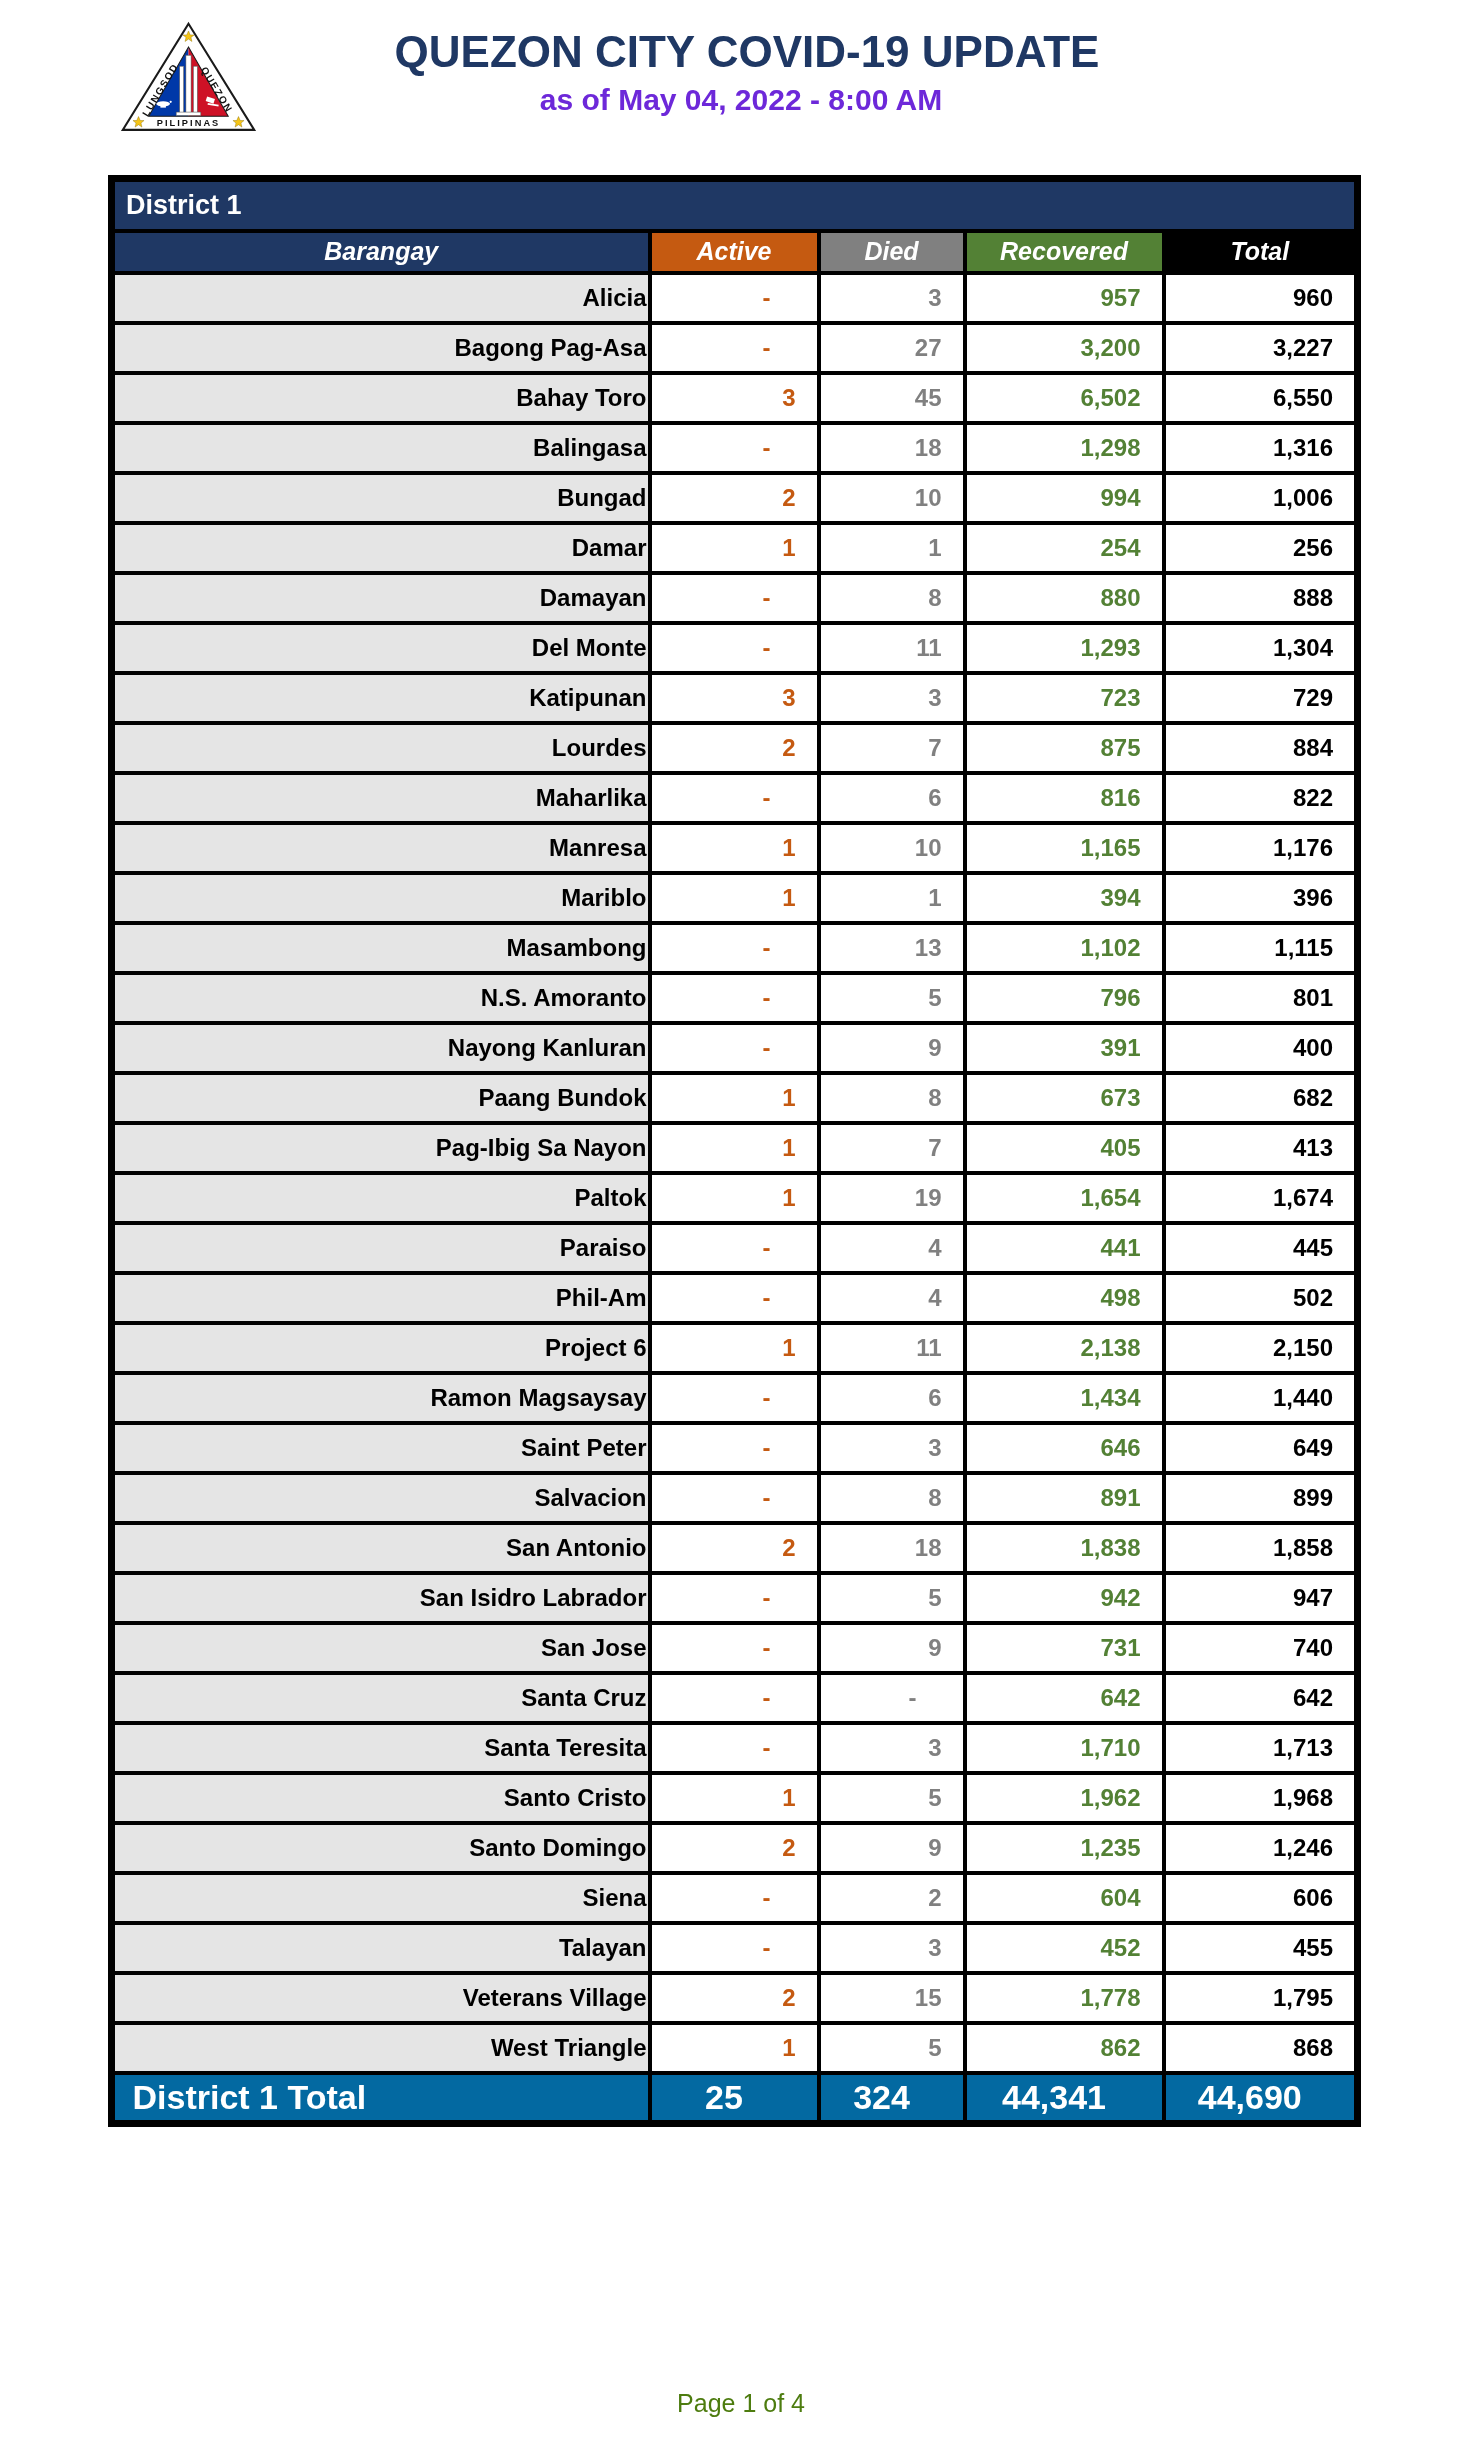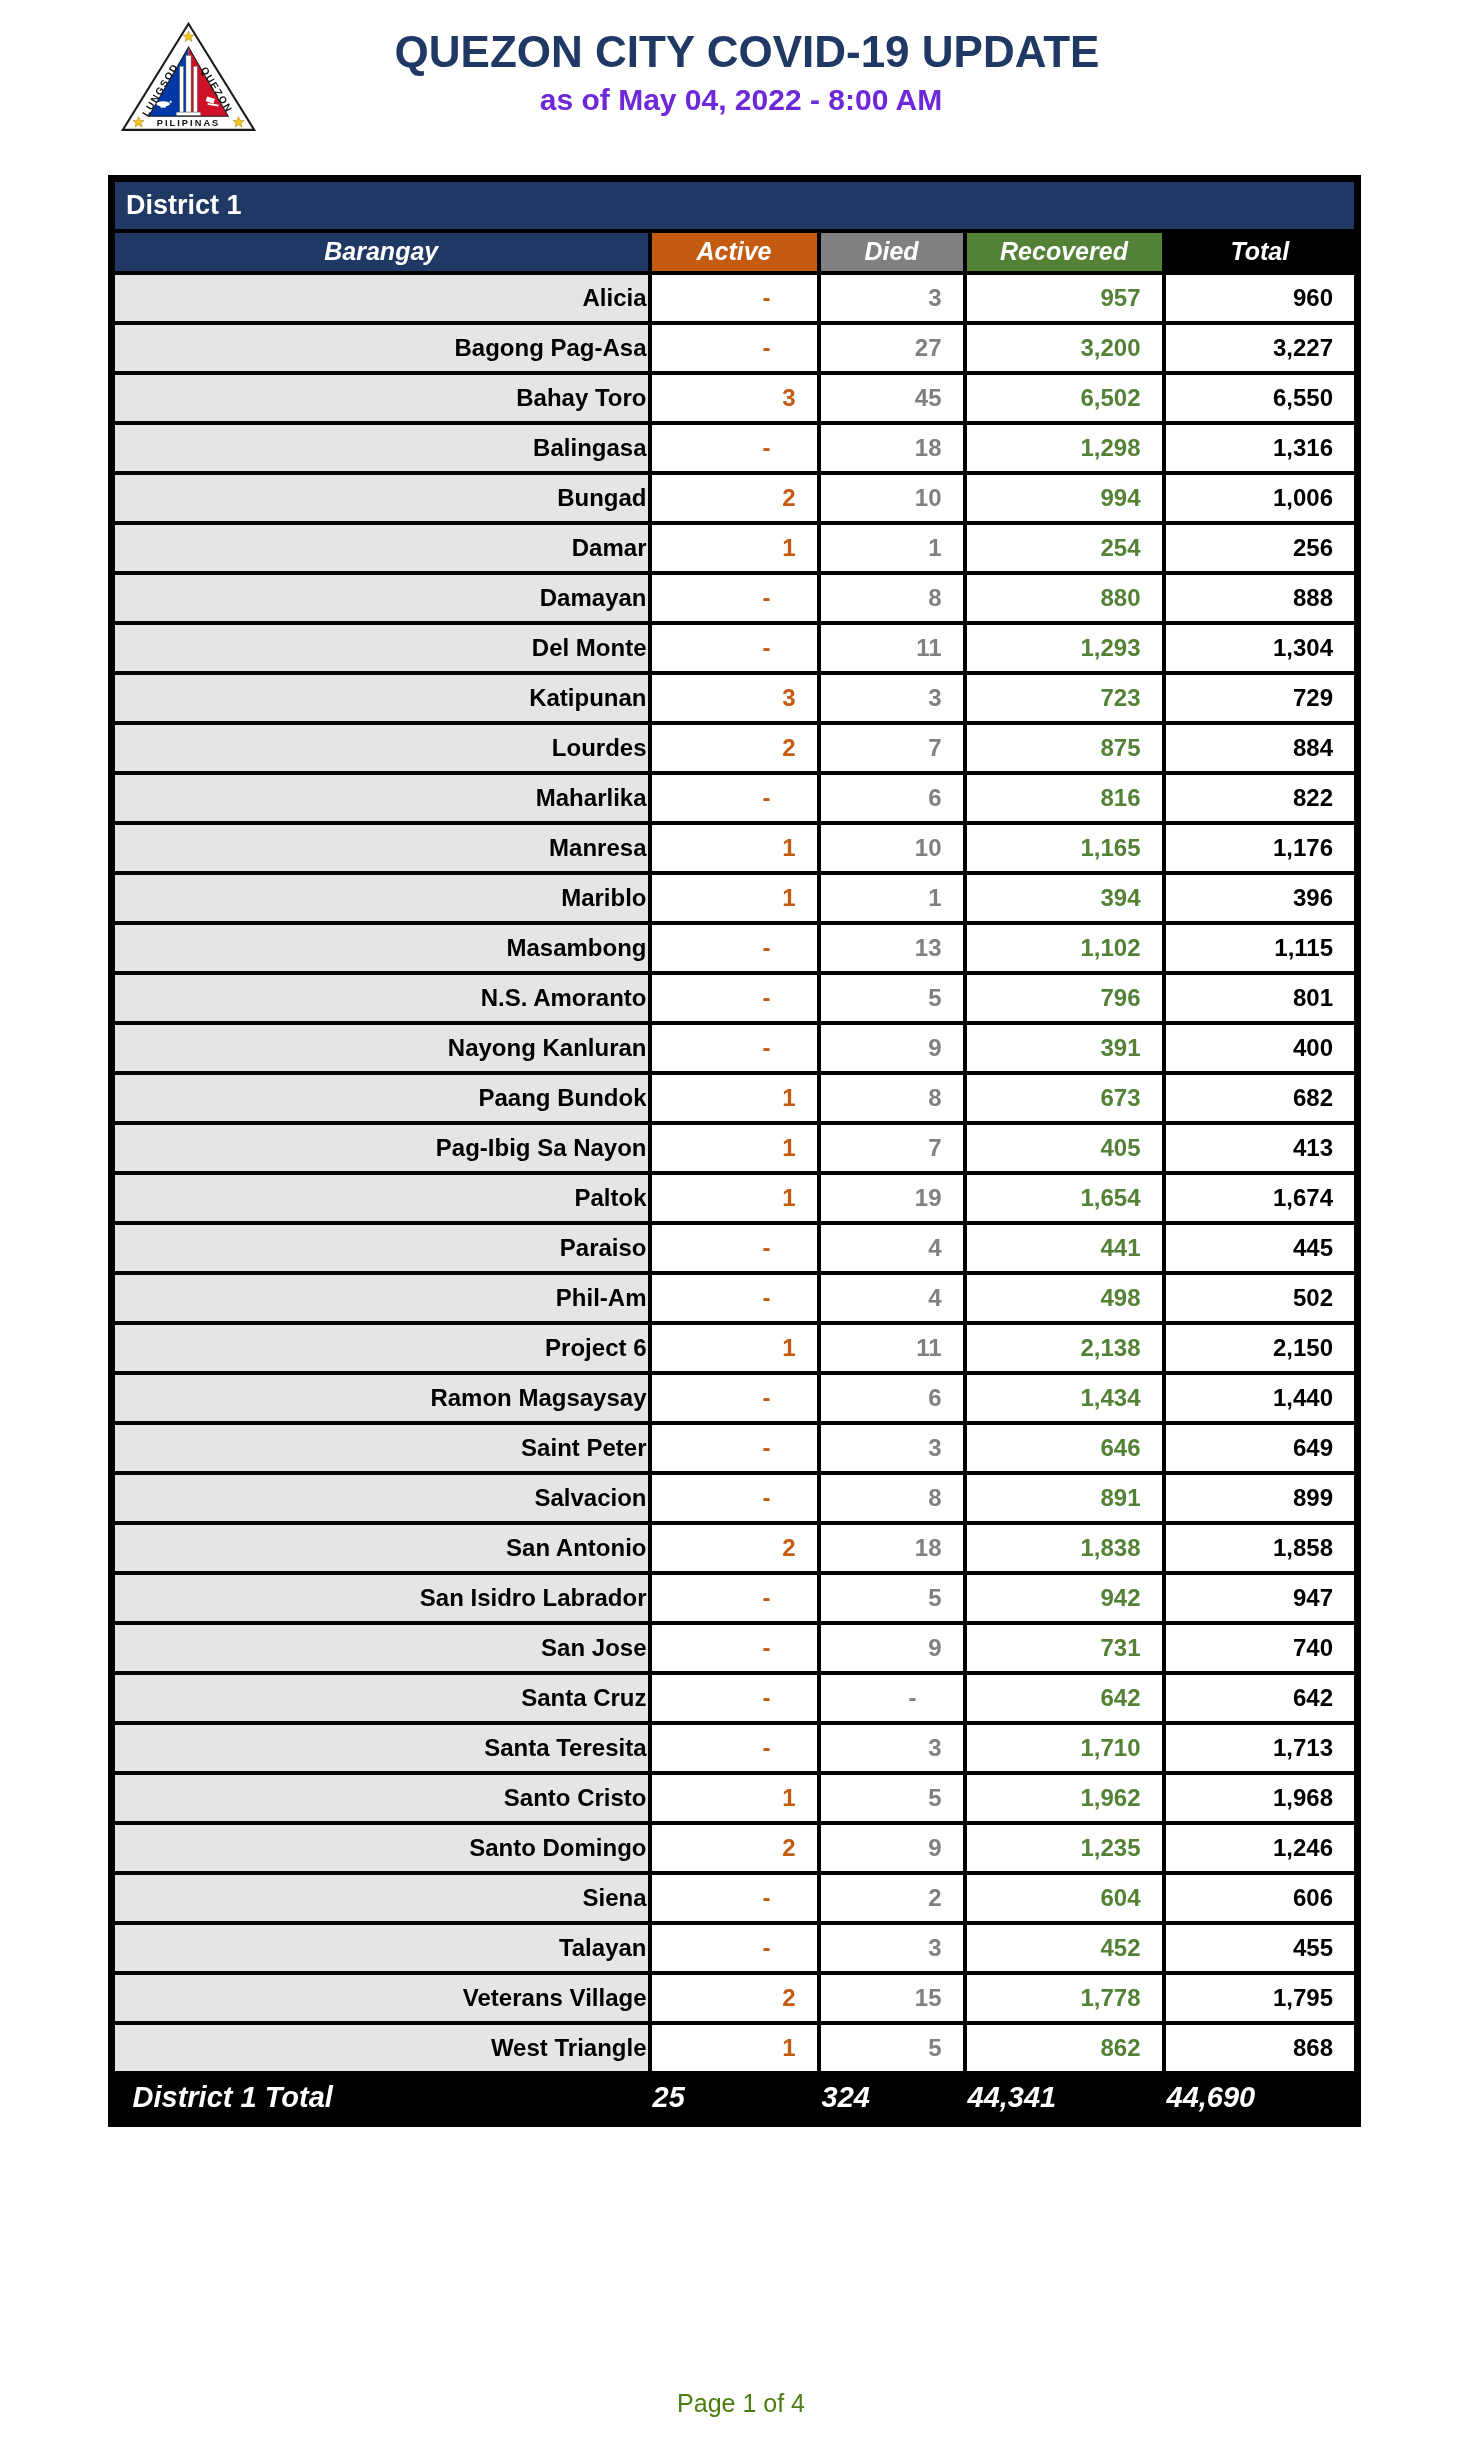--- a/index.html
+++ b/index.html
@@ -52,25 +52,25 @@
   }
   td.col-num{background:#fff;text-align:right;padding-right:21px;}
   td.col-active{color:#C55A11;}
   td.col-died{color:#808080;}
   td.col-recovered{color:#538135;}
   td.col-total{color:#000000;}
   td.dash{padding-right:46px;}
   
   tr.total-row{height:51px;}
   tr.total-row td{
-    background:#000000;color:#fff;font-weight:bold;font-style:italic;
-    font-size:29px;
+    background:#0369a1;color:#fff;font-weight:bold;
+    font-size:34px;
   }
   tr.total-row td.t-label{text-align:left;padding-left:17.5px;}
-  tr.total-row td.t-num{text-align:left;padding-right:21px;}
+  tr.total-row td.t-num{text-align:center;padding-right:21px;}
   
   .footer{
     position:absolute;top:2389px;left:0;width:100%;text-align:center;
     font-size:25px;color:#4d7c0f;
   }
 </style>
 </head>
 <body>
 
 <div class="logo">

